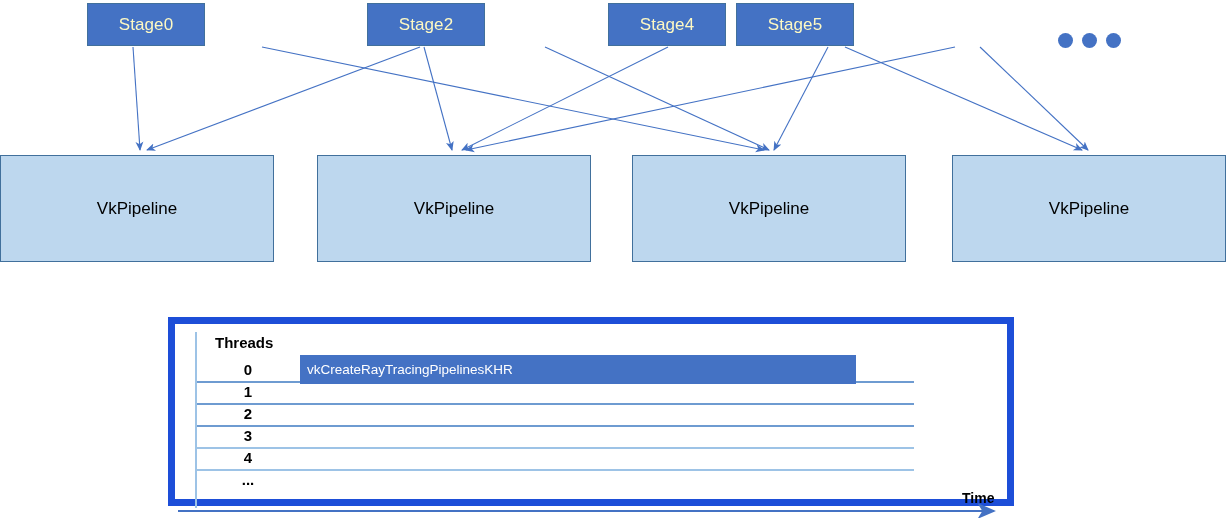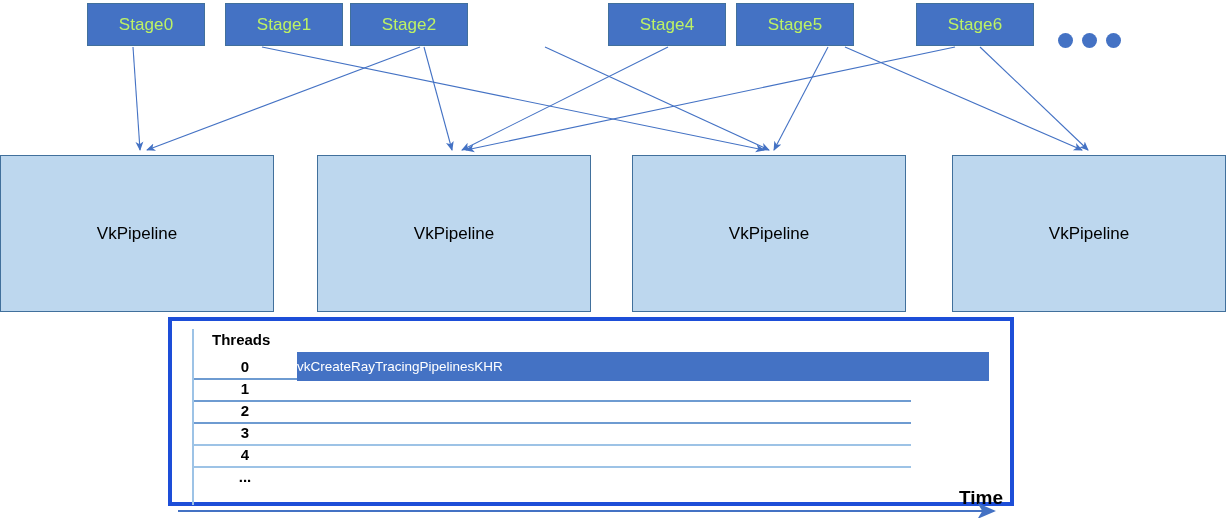--- a/index.html
+++ b/index.html
@@ -21,21 +21,21 @@
     position: absolute;
     top: 3px;
     width: 118px;
     height: 43px;
     background: #4472C4;
     border: 1px solid #41709C;
     box-sizing: border-box;
     display: flex;
     align-items: center;
     justify-content: center;
-    color: #bef264;
+    color: #fef9c3;
     font-size: 17px;
     letter-spacing: 0.1px;
   }
 
   
   .ellipsis-dots {
     position: absolute;
     left: 1058px;
     top: 33px;
     display: flex;
@@ -46,21 +46,21 @@
     width: 15px;
     height: 15px;
     border-radius: 50%;
     background: #4472C4;
   }
 
   
   .pipeline-box {
     position: absolute;
     top: 155px;
-    height: 157px;
+    height: 107px;
     background: #BDD7EE;
     border: 1px solid #41709C;
     box-sizing: border-box;
     display: flex;
     align-items: center;
     justify-content: center;
     color: #000000;
     font-size: 17px;
   }
 
@@ -74,21 +74,21 @@
     pointer-events: none;
   }
 
   
   #timeline-panel {
     position: absolute;
     left: 168px;
     top: 317px;
     width: 846px;
     height: 189px;
-    border: 4px solid #1d4ed8;
+    border: 7px solid #1d4ed8;
     box-sizing: border-box;
     background: #ffffff;
   }
   #timeline-axis-v {
     position: absolute;
     left: 20px;
     top: 8px;
     width: 2px;
     height: 176px;
     background: #9DC3E6;
@@ -124,38 +124,39 @@
     width: 717px;
     height: 2px;
     background: #9DC3E6;
   }
   .thread-rule.strong { background: #6E9BD1; }
 
   #task-bar {
     position: absolute;
     left: 125px;
     top: 31px;
-    width: 692px;
+    width: 556px;
     height: 29px;
     background: #4472C4;
     display: flex;
     align-items: center;
     box-sizing: border-box;
+    padding-left: 7px;
   }
   #task-bar span {
     color: #ffffff;
     font-size: 13.5px;
     white-space: nowrap;
   }
 
   #time-label {
     position: absolute;
     left: 787px;
     top: 166px;
-    font-size: 19px;
+    font-size: 14px;
     color: #000000;
     font-weight: 600;
   }
 
   
   #time-arrow {
     position: absolute;
     left: 170px;
     top: 500px;
     width: 845px;
@@ -193,34 +194,28 @@
 
       <path d="M 845,47 L 1082,150"></path>
 
       <path d="M 980,47 L 1088,150"></path>
     </g>
   </svg>
 
   <div class="stage-box" style="left:87px">
       <span>Stage0</span>
     </div>
-  <div class="stage-box" style="left:225px">
-      <span>Stage1</span>
-    </div>
-  <div class="stage-box" style="left:350px">
+  <div class="stage-box" style="left:367px">
       <span>Stage2</span>
     </div>
   <div class="stage-box" style="left:608px">
       <span>Stage4</span>
     </div>
   <div class="stage-box" style="left:736px">
       <span>Stage5</span>
-    </div>
-  <div class="stage-box" style="left:916px">
-      <span>Stage6</span>
     </div>
 
   <div class="ellipsis-dots">
     <i></i>
     <i></i>
     <i></i>
   </div>
 
   <div class="pipeline-box" style="left:0px;width:274px">
       <span>VkPipeline</span>

